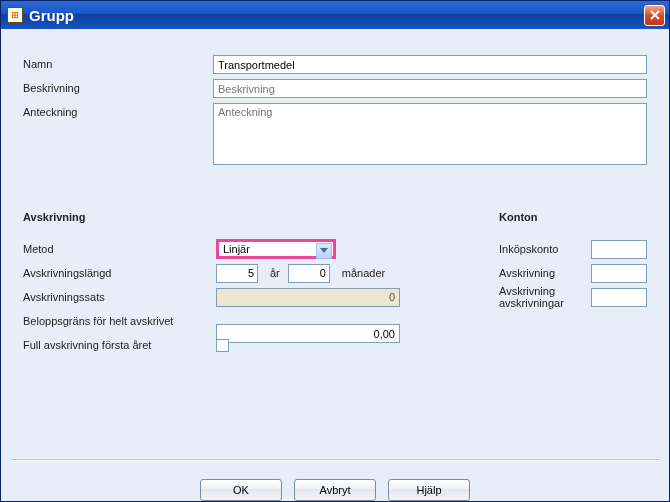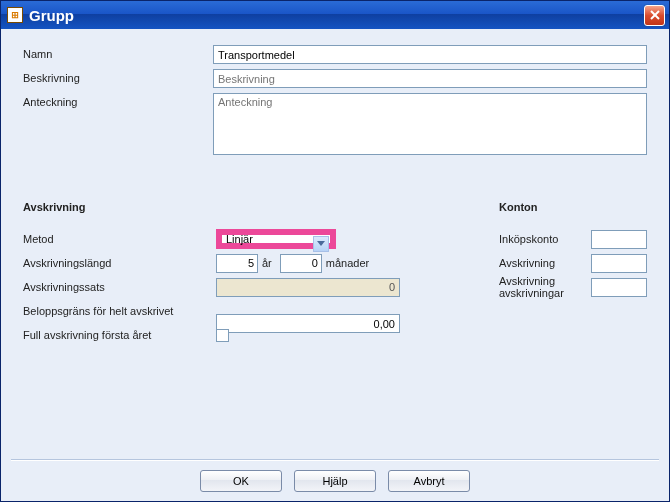--- a/index.html
+++ b/index.html
@@ -61,21 +61,21 @@
   }
   .instruction-bar {
     margin: 6px 10px 0 10px;
     background: #fff;
     border: 1px solid #a7b8d8;
     padding: 12px 14px;
     color: #222;
   }
   .content {
     flex: 1;
-    padding: 16px 22px 0 22px;
+    padding: 26px 22px 0 22px;
     position: relative;
   }
   .row {
     display: flex;
     align-items: flex-start;
     margin-bottom: 5px;
   }
   .row .lbl {
     width: 190px;
     padding-top: 3px;
@@ -120,21 +120,21 @@
     height: 24px;
     margin-bottom: 0;
   }
   .form-row .flbl {
     width: 193px;
     color: #222;
   }
   .select {
     width: 120px;
     height: 20px;
-    border: 6px solid #ec4899;
+    border: 3px solid #ec4899;
     background: #fff;
     display: flex;
     align-items: center;
     padding-left: 4px;
     position: relative;
     cursor: pointer;
   }
   .select .arrow {
     position: absolute;
     right: 1px; top: 1px;
@@ -148,21 +148,21 @@
   .num-input {
     width: 42px;
     height: 19px;
     border: 1px solid #7f9db9;
     text-align: right;
     padding: 1px 3px;
     font-family: inherit;
     font-size: 11px;
   }
   .unit {
-    margin: 0 8px 0 4px;
+    margin: 0 8px 0 12px;
     color: #222;
   }
   .readonly {
     width: 184px;
     height: 19px;
     border: 1px solid #7f9db9;
     background: #ece6d0;
     text-align: right;
     padding: 1px 4px;
     color: #555;
@@ -208,21 +208,21 @@
     position: absolute;
     left: 10px; right: 10px;
     bottom: 40px;
     border-top: 1px solid #b5c5de;
     border-bottom: 1px solid #fff;
     height: 0;
   }
   .button-bar {
     height: 40px;
     display: flex;
-    align-items: center;
+    align-items: flex-end;
     justify-content: center;
     gap: 12px;
   }
   .btn {
     width: 82px;
     height: 22px;
     border: 1px solid #7a8ba8;
     border-radius: 3px;
     background: linear-gradient(to bottom, #ffffff, #eef0f4 45%, #e2e6ee 46%, #f2f4f8);
     font-family: inherit;
@@ -320,18 +320,18 @@
           <div class="rlbl">Avskrivning avskrivningar</div>
           <input class="acct-input" value="" style="">
         </div>
       </div>
     </div>
 
     <div class="separator"></div>
 
     <div class="button-bar" style="position:absolute; left:0; right:0; bottom:0;">
       <button class="btn">OK</button>
+      <button class="btn">Avbryt</button>
       <button class="btn">Hjälp</button>
-      <button class="btn">Avbryt</button>
     </div>
 
   </div>
 </div>
 
 </body></html>

